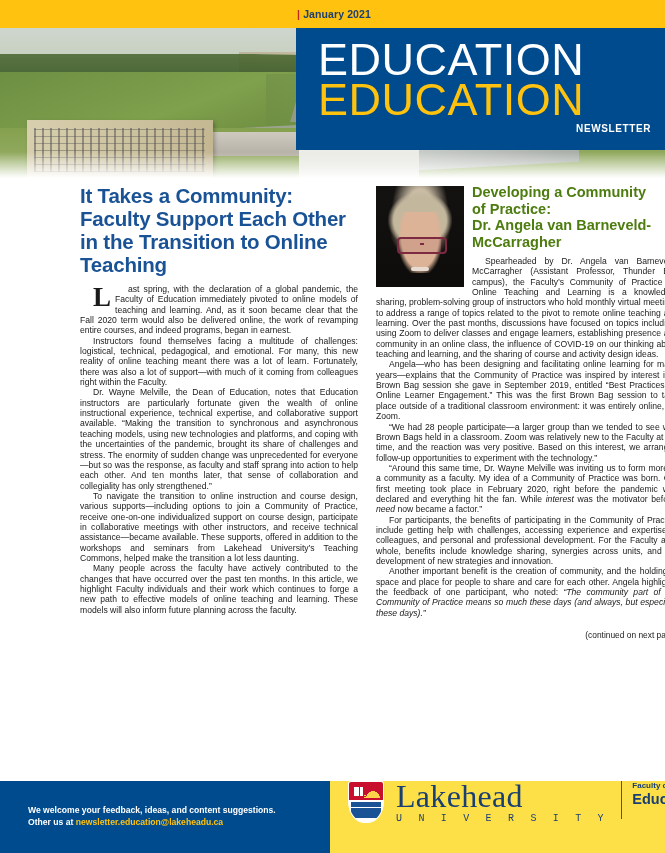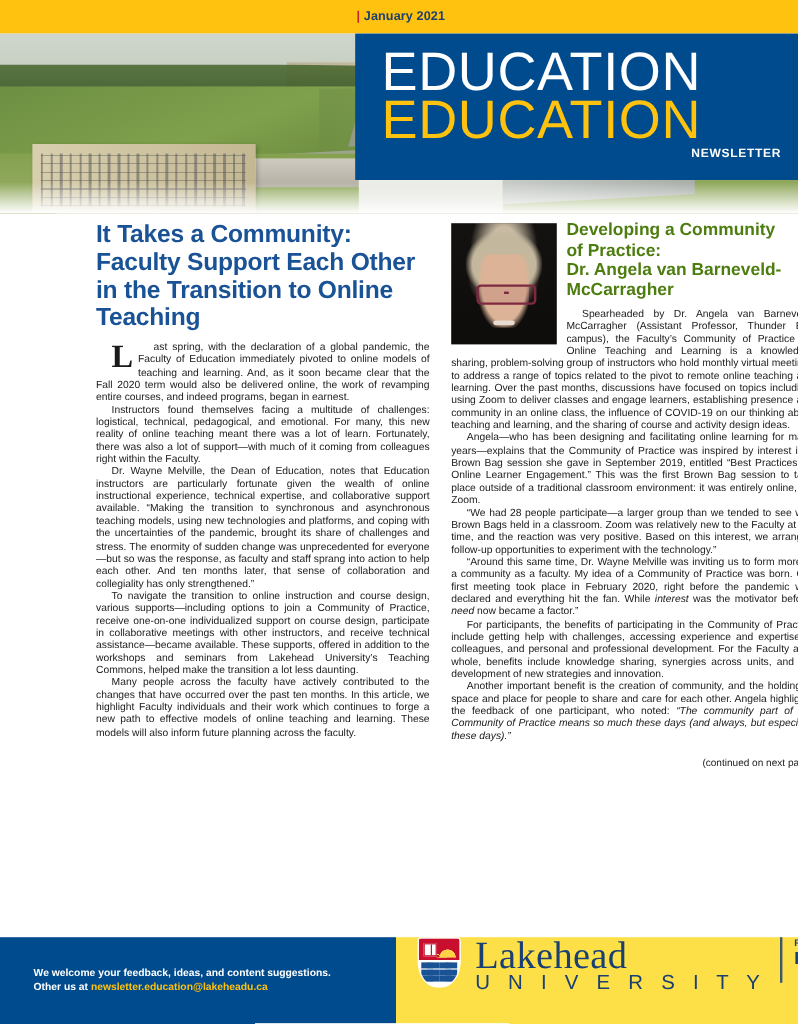--- a/index.html
+++ b/index.html
@@ -220,22 +220,22 @@
   }
   .shield .w1{top:50%;}
   .shield .w2{top:64%;}
   .shield .w3{top:78%;}
   .wordmark{margin-left:12px;flex:0 0 auto;}
   .wordmark .lake{
     font-family:"Liberation Serif", serif;
     font-size:32px;line-height:30px;color:#1a3f73;letter-spacing:.3px;
   }
   .wordmark .univ{
-    font-family:Liberation Sans, sans-serif;
-    font-size:17px;line-height:13px;color:#1a3f73;letter-spacing:5.2px;
+    font-family:Liberation Mono, monospace;
+    font-size:10px;line-height:13px;color:#1a3f73;letter-spacing:5.2px;
     margin-top:1px;
   }
   .fac-divider{
     width:1.5px;height:38px;background:#1a3f73;margin-left:12px;flex:0 0 auto;opacity:.85;
   }
   .fac-block{margin-left:10px;flex:0 0 auto;}
   .fac-block .f1{font-size:8px;font-weight:700;color:#1a3f73;line-height:10px;}
   .fac-block .f2{font-size:14.5px;font-weight:700;color:#1a3f73;line-height:16px;}
 
   i{font-style:italic;}

